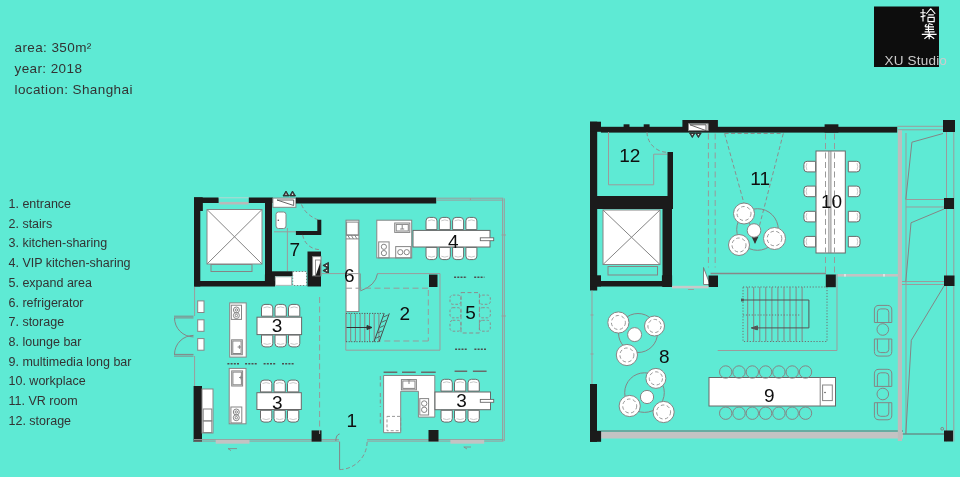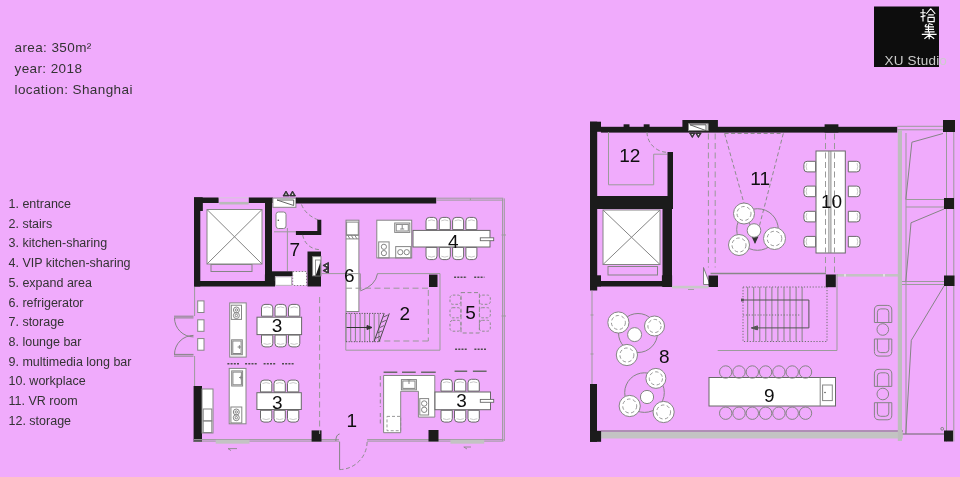--- a/index.html
+++ b/index.html
@@ -1,16 +1,16 @@
 <!DOCTYPE html>
 <html><head>
 <meta charset="utf-8">
 <style>
   html,body{margin:0;padding:0;background:#ffffff;}
-  #page{position:relative;width:960px;height:477px;background:#f0abfc;overflow:hidden;}
+  #page{position:relative;width:960px;height:477px;background:#5eead4;overflow:hidden;}
   svg{position:absolute;top:0;left:0;}
   .blk{fill:#1b1b1b;}
   .fn{fill:none;stroke:#858585;stroke-width:1;}
   .fw{fill:#ffffff;stroke:#858585;stroke-width:1;}
   .tw{fill:none;stroke:#9b9b9b;stroke-width:1;}
   .gw{fill:#c3c3c3;}
   .dsh{fill:none;stroke:#999999;stroke-width:1;stroke-dasharray:6 3.5;}
   .dsh2{fill:none;stroke:#8d8d8d;stroke-width:1;stroke-dasharray:4 2.5;}
   .dot{fill:none;stroke:#6f6f6f;stroke-width:1;stroke-dasharray:1.2 1.7;}
   .num{font-family:"Liberation Sans",sans-serif;font-size:19px;fill:#0f0f0f;text-anchor:middle;}

